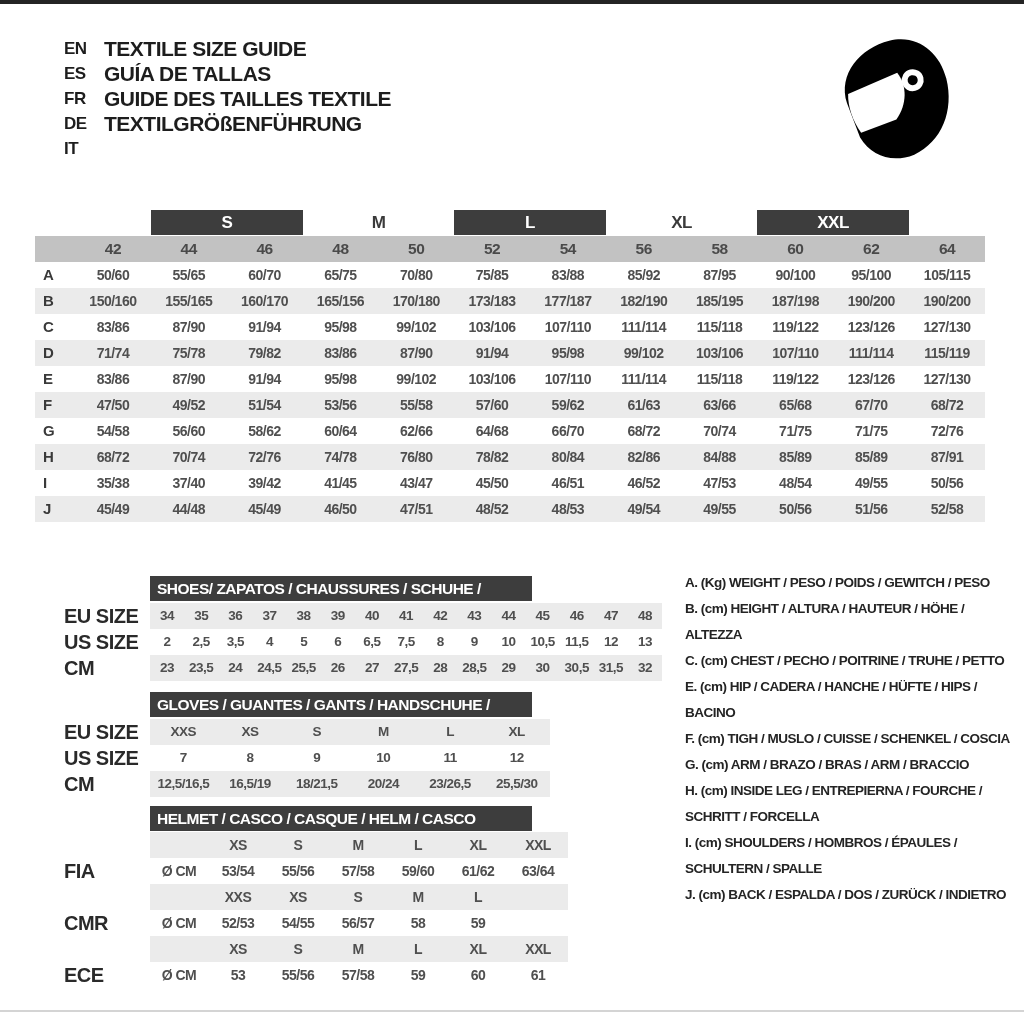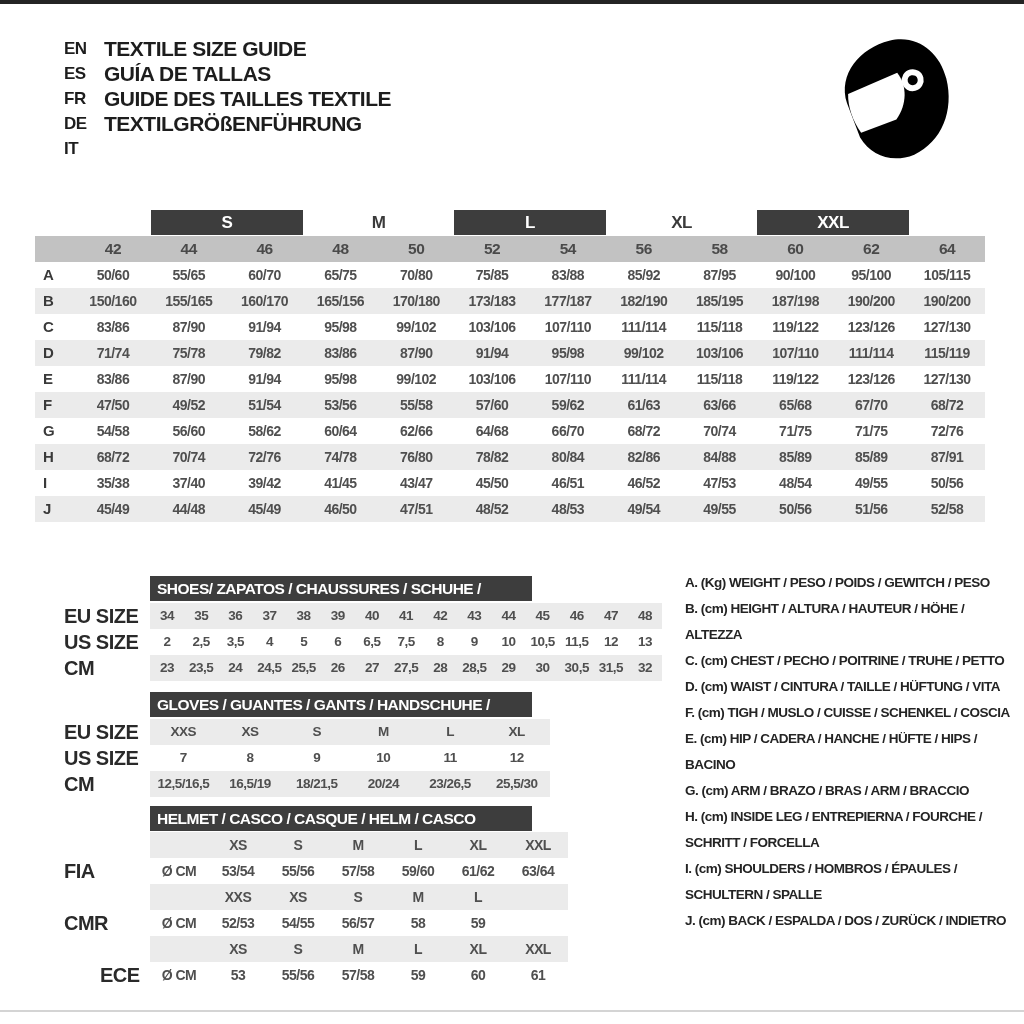--- a/index.html
+++ b/index.html
@@ -373,21 +373,21 @@
       <div class="c">20/24</div>
       <div class="c">23/26,5</div>
       <div class="c">25,5/30</div>
     </div>
   </div>
 
 <div class="sec-bar bar-helmet">HELMET / CASCO / CASQUE / HELM / CASCO</div>
 <div class="helmet-labels">
     <div class="side-label" style="top: 26px;">FIA</div>
     <div class="side-label" style="top: 78px;">CMR</div>
-    <div class="side-label" style="top: 130px; margin-left: 36px;">ECE</div>
+    <div class="side-label" style="top: 130px;">ECE</div>
   </div>
 <div class="rows-abs rows-helmet">
     <div class="hrow gray">
       <div class="unit-cell"></div>
       <div class="c">XS</div>
       <div class="c">S</div>
       <div class="c">M</div>
       <div class="c">L</div>
       <div class="c">XL</div>
       <div class="c">XXL</div>
@@ -436,20 +436,19 @@
       <div class="c">59</div>
       <div class="c">60</div>
       <div class="c">61</div>
     </div>
   </div>
 
 <div class="legend">
     <div class="legend-item">A. (Kg) WEIGHT / PESO / POIDS / GEWITCH / PESO</div>
     <div class="legend-item">B. (cm) HEIGHT / ALTURA / HAUTEUR / HÖHE / ALTEZZA</div>
     <div class="legend-item">C. (cm) CHEST / PECHO / POITRINE / TRUHE / PETTO</div>
-    <div class="legend-item">D. (cm) WAIST / CINTURA / TAILLE / HÜFTUNG / VITA</div>
+    <div class="legend-item">E. (cm) HIP / CADERA / HANCHE / HÜFTE / HIPS / BACINO</div>
     <div class="legend-item">F. (cm) TIGH / MUSLO / CUISSE / SCHENKEL / COSCIA</div>
-    <div class="legend-item">E. (cm) HIP / CADERA / HANCHE / HÜFTE / HIPS / BACINO</div>
     <div class="legend-item">G. (cm) ARM / BRAZO / BRAS / ARM / BRACCIO</div>
     <div class="legend-item">H. (cm) INSIDE LEG / ENTREPIERNA / FOURCHE / SCHRITT / FORCELLA</div>
     <div class="legend-item">I. (cm) SHOULDERS / HOMBROS / ÉPAULES / SCHULTERN / SPALLE</div>
     <div class="legend-item">J. (cm) BACK / ESPALDA / DOS / ZURÜCK / INDIETRO</div>
   </div>
 
 </body></html>

